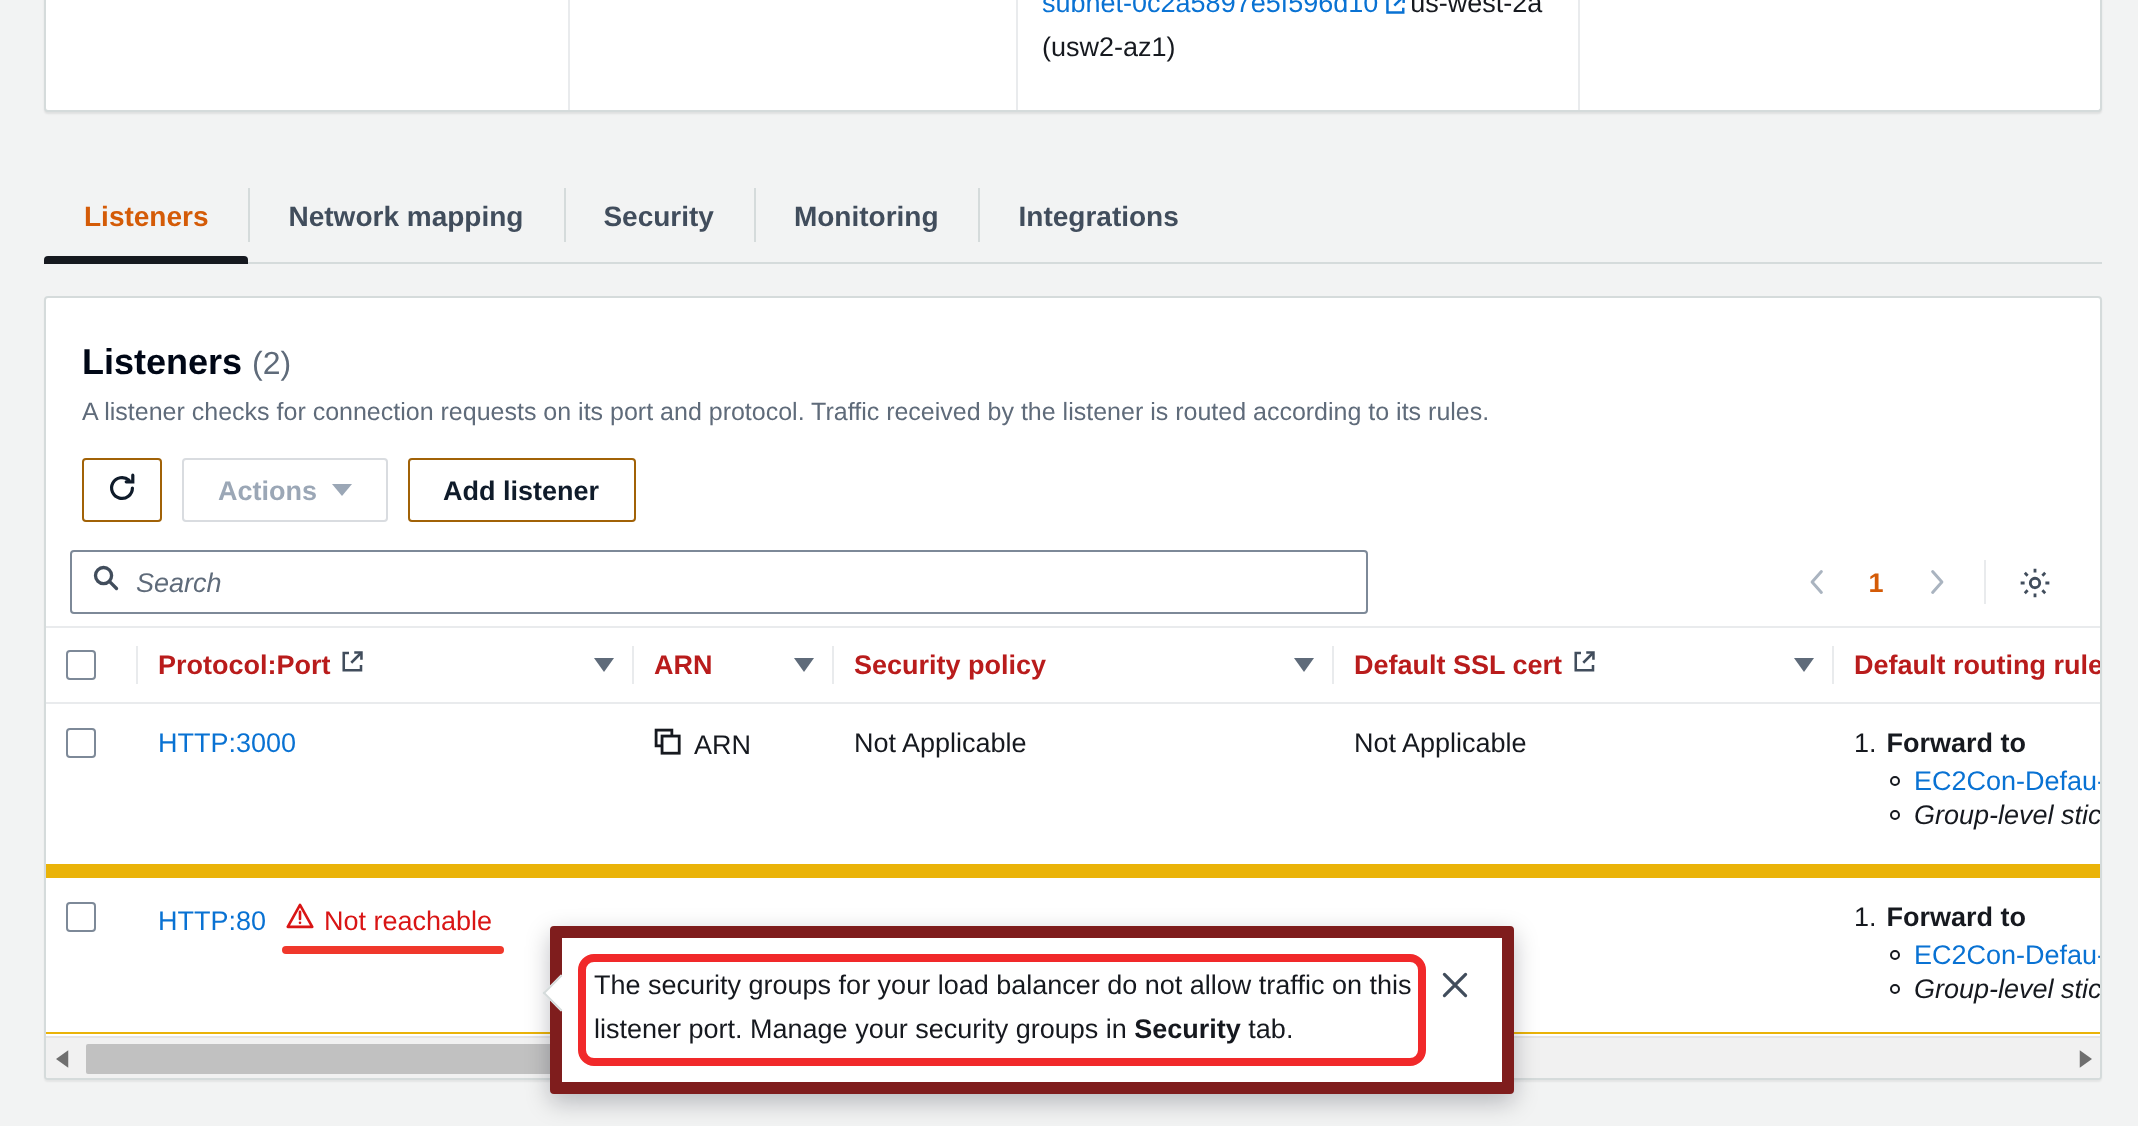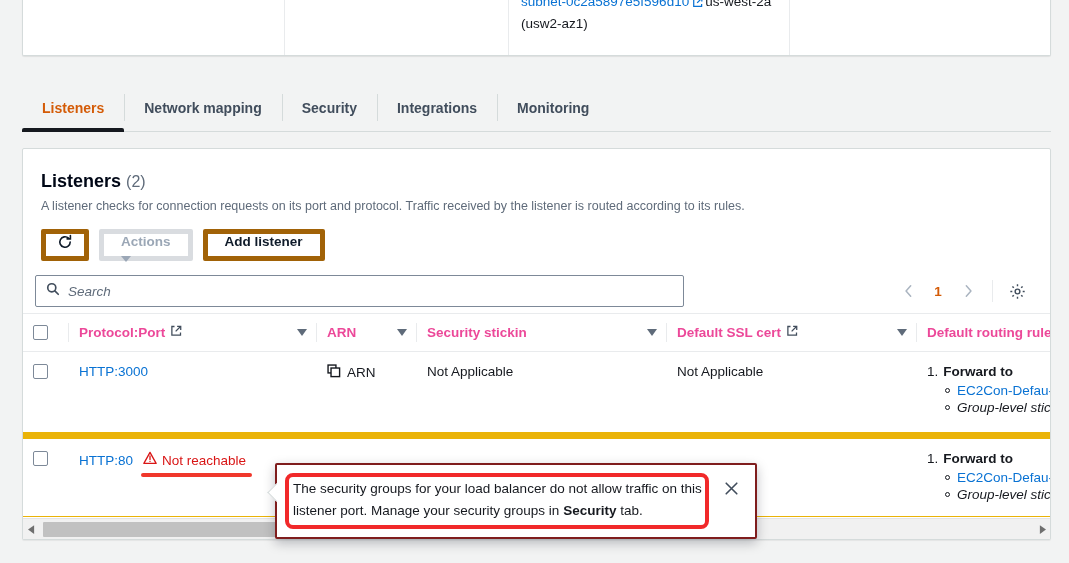--- a/index.html
+++ b/index.html
@@ -107,30 +107,30 @@
   }
   .panel-count { font-size: 16px; font-weight: 400; color: #5f6b7a; }
   .panel-desc {
     margin-top: 5px;
     font-size: 12.5px; color: #5f6b7a; line-height: 1.45;
   }
 
   .btn-row { display: flex; align-items: center; gap: 10px; margin-top: 14px; }
   .btn {
     height: 32px;
-    border: 5px solid #a16207;
+    border: 1px solid #a16207;
     border-radius: 2px;
     background: #ffffff;
     color: #0f1b2a;
     font-family: inherit;
     font-size: 13.5px;
     font-weight: 700;
     padding: 0 17px;
     cursor: pointer;
-    display: inline-flex; gap: 7px; flex-direction: column;
+    display: inline-flex; align-items: center; gap: 7px;
   }
   .btn.icon-only { padding: 0 11px; }
   .btn.disabled {
     border-color: #d9dce0;
     color: #9ba7b6;
     cursor: default;
   }
   .caret-down {
     width: 0; height: 0;
     border-left: 5px solid transparent;
@@ -200,21 +200,21 @@
     table-layout: fixed;
     font-size: 13.5px;
   }
   .tbl thead th {
     height: 38px;
     border-top: 1px solid #e9ebed;
     border-bottom: 1px solid #e9ebed;
     text-align: left;
     font-size: 13.5px;
     font-weight: 700;
-    color: #ec4899;
+    color: #b91c1c;
     padding: 0 10px;
     vertical-align: middle;
     background: #fff;
     position: relative;
     white-space: nowrap;
   }
   .th-inner { display: flex; align-items: center; gap: 5px; }
   .th-sort { margin-left: auto; padding-left: 14px; display: flex; align-items: center; }
   .sort-tri {
     width: 0; height: 0;
@@ -294,21 +294,21 @@
     left: -2px; right: -6px; bottom: -9px;
     height: 4px; background: #f0372b; border-radius: 2px;
   }
 
   
   .popover {
     position: absolute;
     left: 275px; top: 463px;
     width: 482px;
     background: #ffffff;
-    border: 2px solid #7f1d1d;
+    border: 6px solid #7f1d1d;
     border-radius: 2px;
     box-shadow: 0 4px 12px rgba(0,7,22,0.25);
     padding: 13px 14px 14px 16px;
     display: flex;
     gap: 10px;
     z-index: 40;
   }
   .popover::before {
     content: "";
     position: absolute;
@@ -392,24 +392,24 @@
     <div class="tab active">
       <span>Listeners</span>
     </div>
     <div class="tab">
       <span>Network mapping</span>
     </div>
     <div class="tab">
       <span>Security</span>
     </div>
     <div class="tab">
+      <span>Monitoring</span>
+    </div>
+    <div class="tab">
       <span>Integrations</span>
-    </div>
-    <div class="tab">
-      <span>Monitoring</span>
     </div>
   </div>
 
   <div class="panel">
 
     <div class="panel-head">
       <div class="panel-title">
         <span>Listeners</span>
         <span class="panel-count">(2)</span>
       </div>
@@ -494,21 +494,21 @@
             <th class="vdiv">
               <div class="th-inner">
                 <span>ARN</span>
                 <span class="th-sort">
                     <span class="sort-tri"></span>
                   </span>
               </div>
             </th>
             <th class="vdiv">
               <div class="th-inner">
-                <span>Security stickin</span>
+                <span>Security policy</span>
                 <span class="th-sort">
                     <span class="sort-tri"></span>
                   </span>
               </div>
             </th>
             <th class="vdiv">
               <div class="th-inner">
                 <span>Default SSL cert</span>
                 <span><svg width="12" height="12" viewBox="0 0 16 16" fill="none" stroke="#414d5c" stroke-width="1.7">
                       <path d="M6 2H2.5v11.5H14V10"></path>

